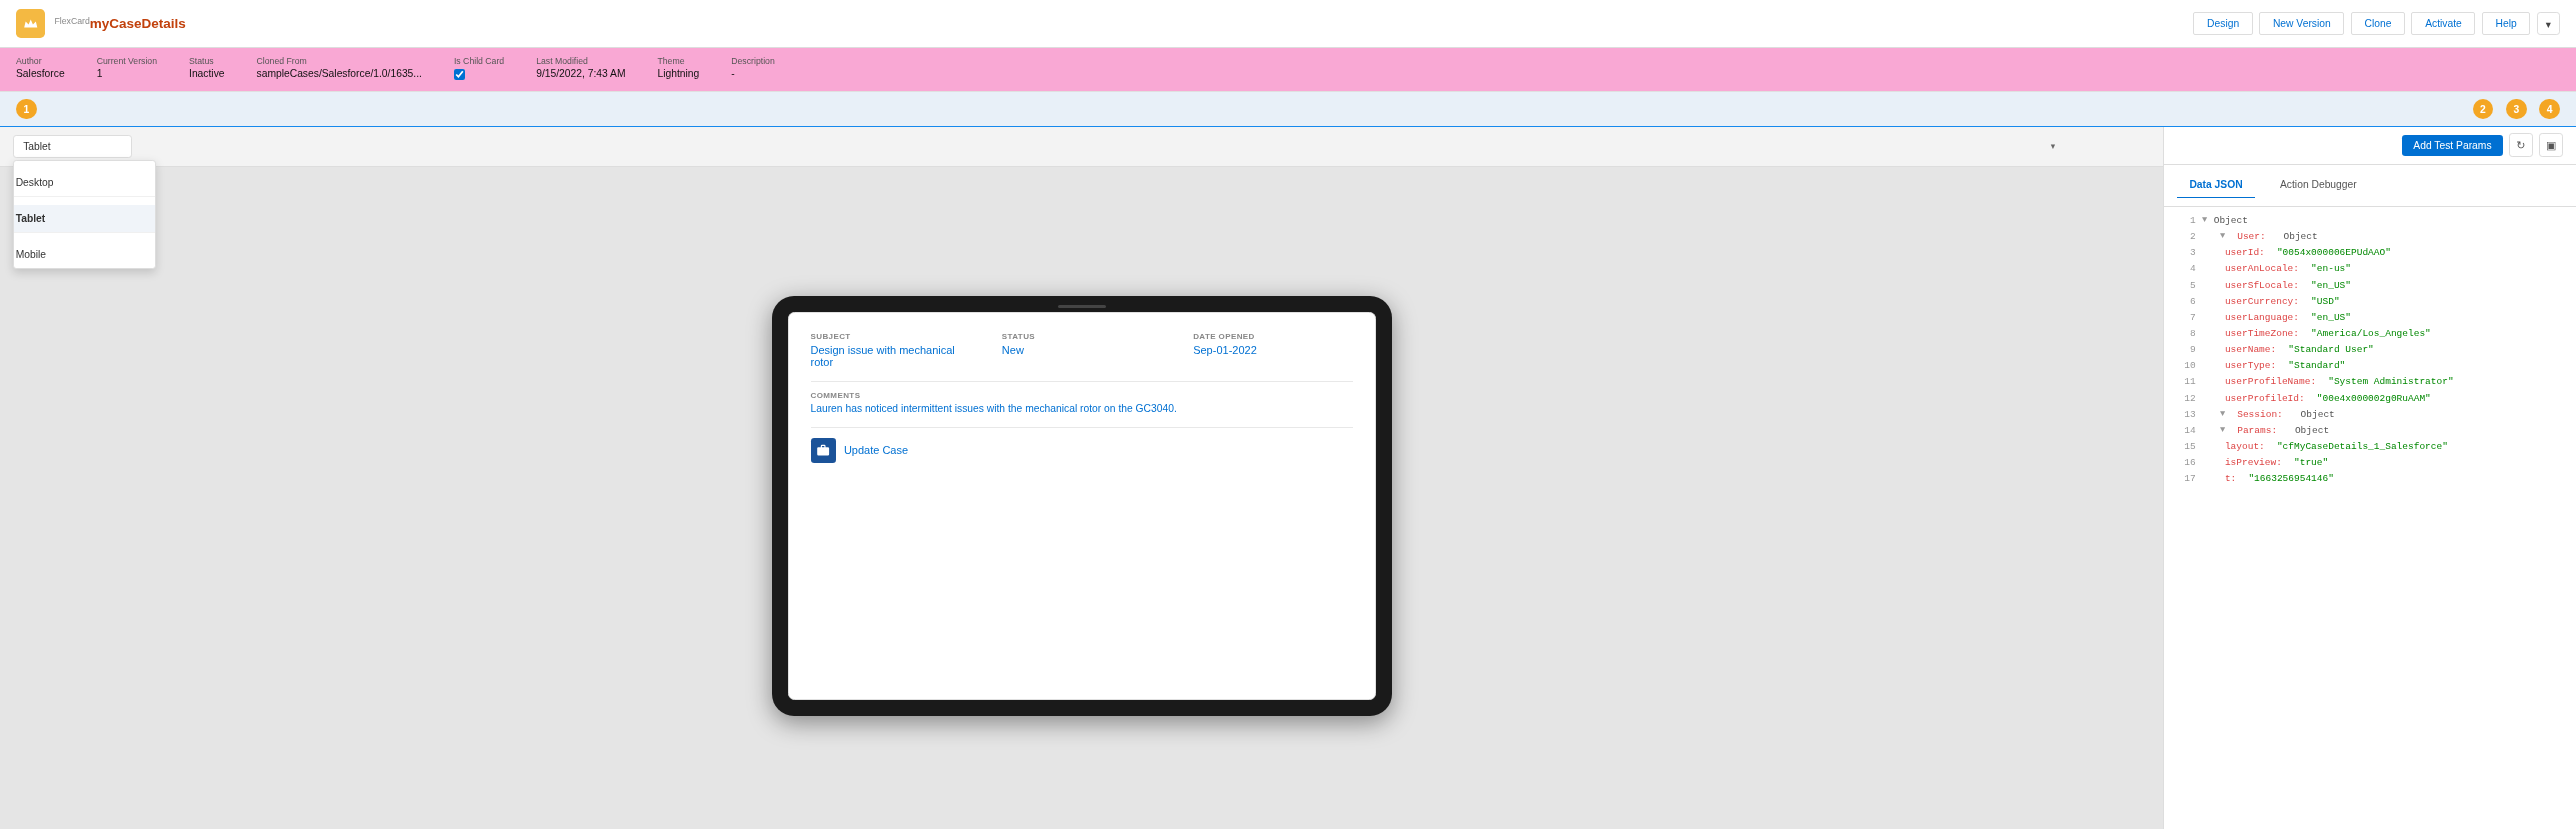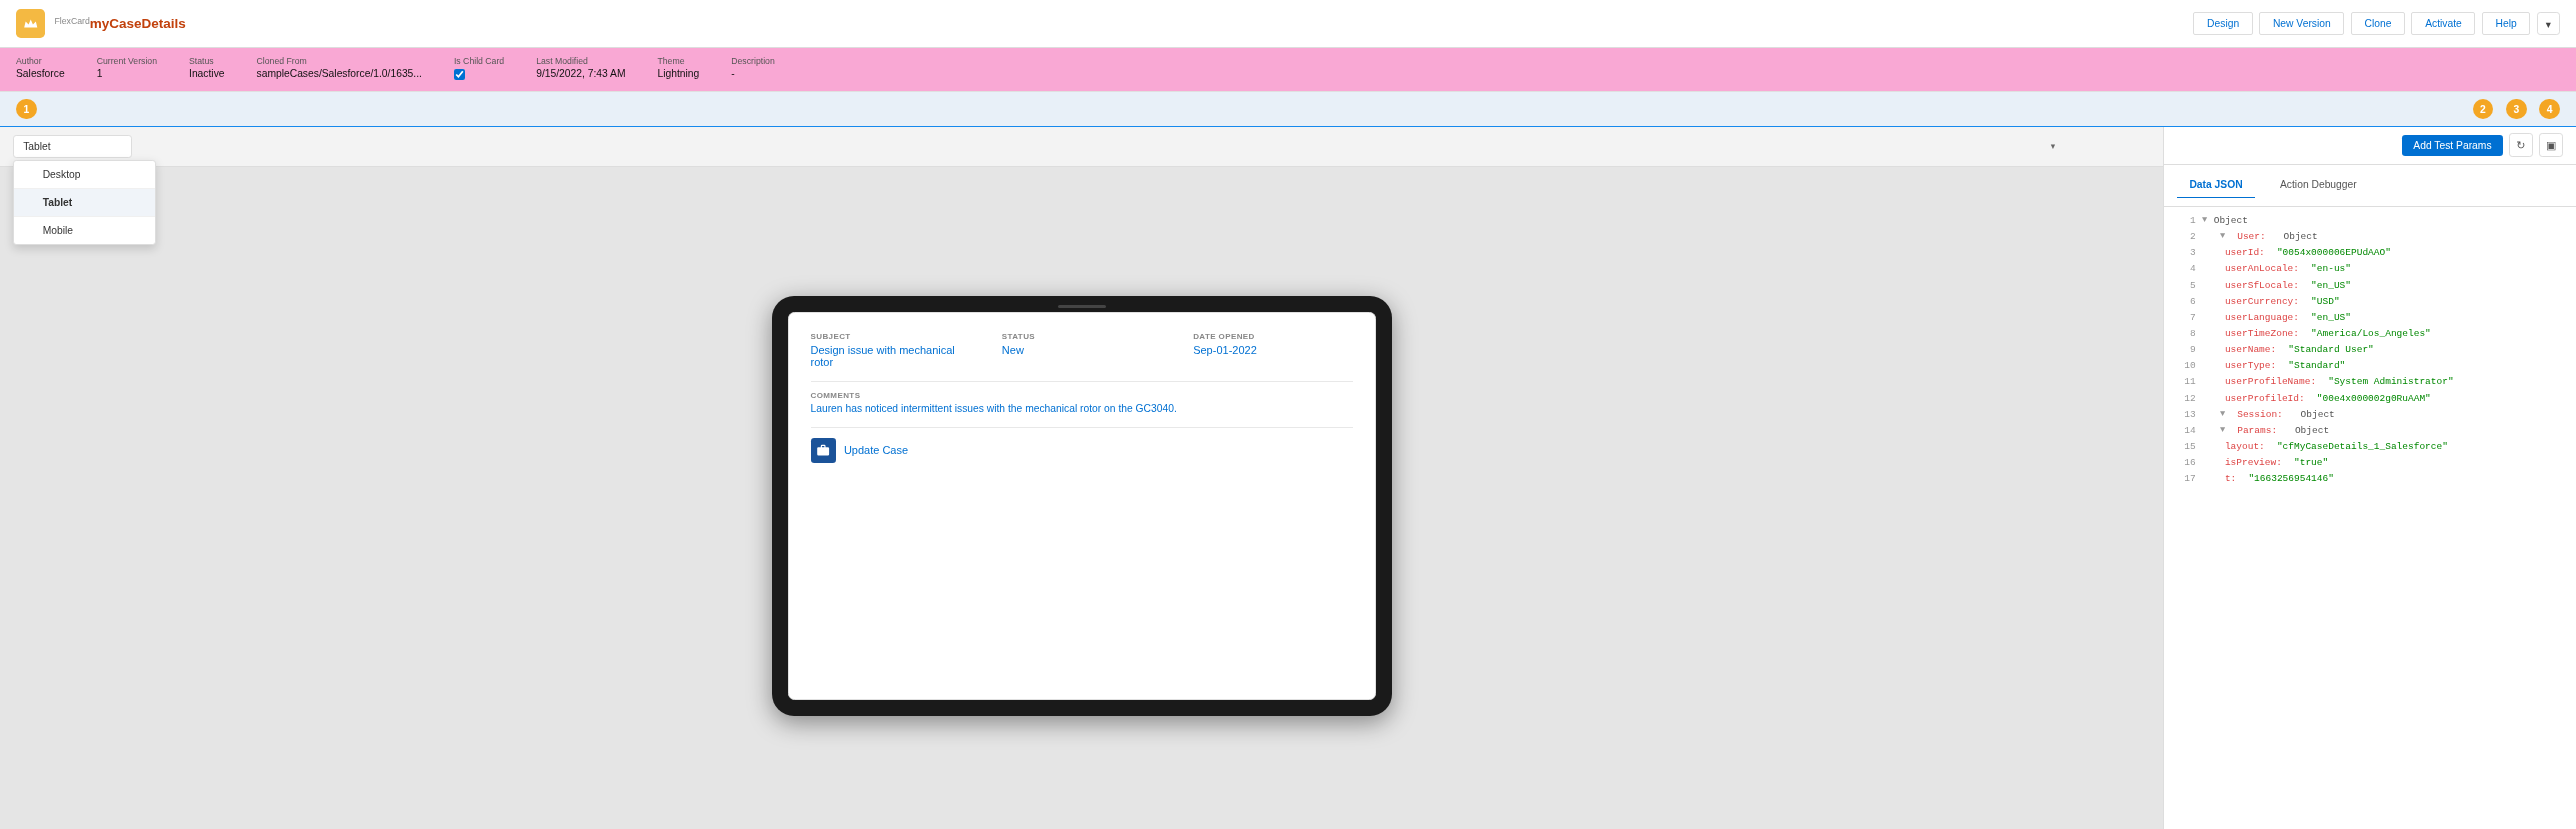--- a/index.html
+++ b/index.html
@@ -77,22 +77,23 @@
       pointer-events: none; color: #666; font-size: 8.7px;
     }
 
     
     .dropdown-menu {
       position: absolute; top: 33px; left: 12.7px;
       background: #fff; border: 0.8px solid #ddd; border-radius: 3.2px;
       box-shadow: 0 3.2px 9.5px rgba(0,0,0,0.15); z-index: 100; width: 143px;
     }
     .dropdown-menu-item {
-      padding: 8px 29px; cursor: pointer; font-size: 10.3px; color: #333;
+      padding: 8px 2px; cursor: pointer; font-size: 10.3px; color: #333;
       border-bottom: 0.8px solid #f0f0f0;
+      margin-top: 8px;
     }
     .dropdown-menu-item:last-child { border-bottom: none; }
     .dropdown-menu-item.active { background: #f0f4f9; font-weight: 600; }
 
     
     .device-frame-container {
       flex: 1; display: flex; align-items: center; justify-content: center;
       padding: 16px;
     }
     .tablet-frame {

